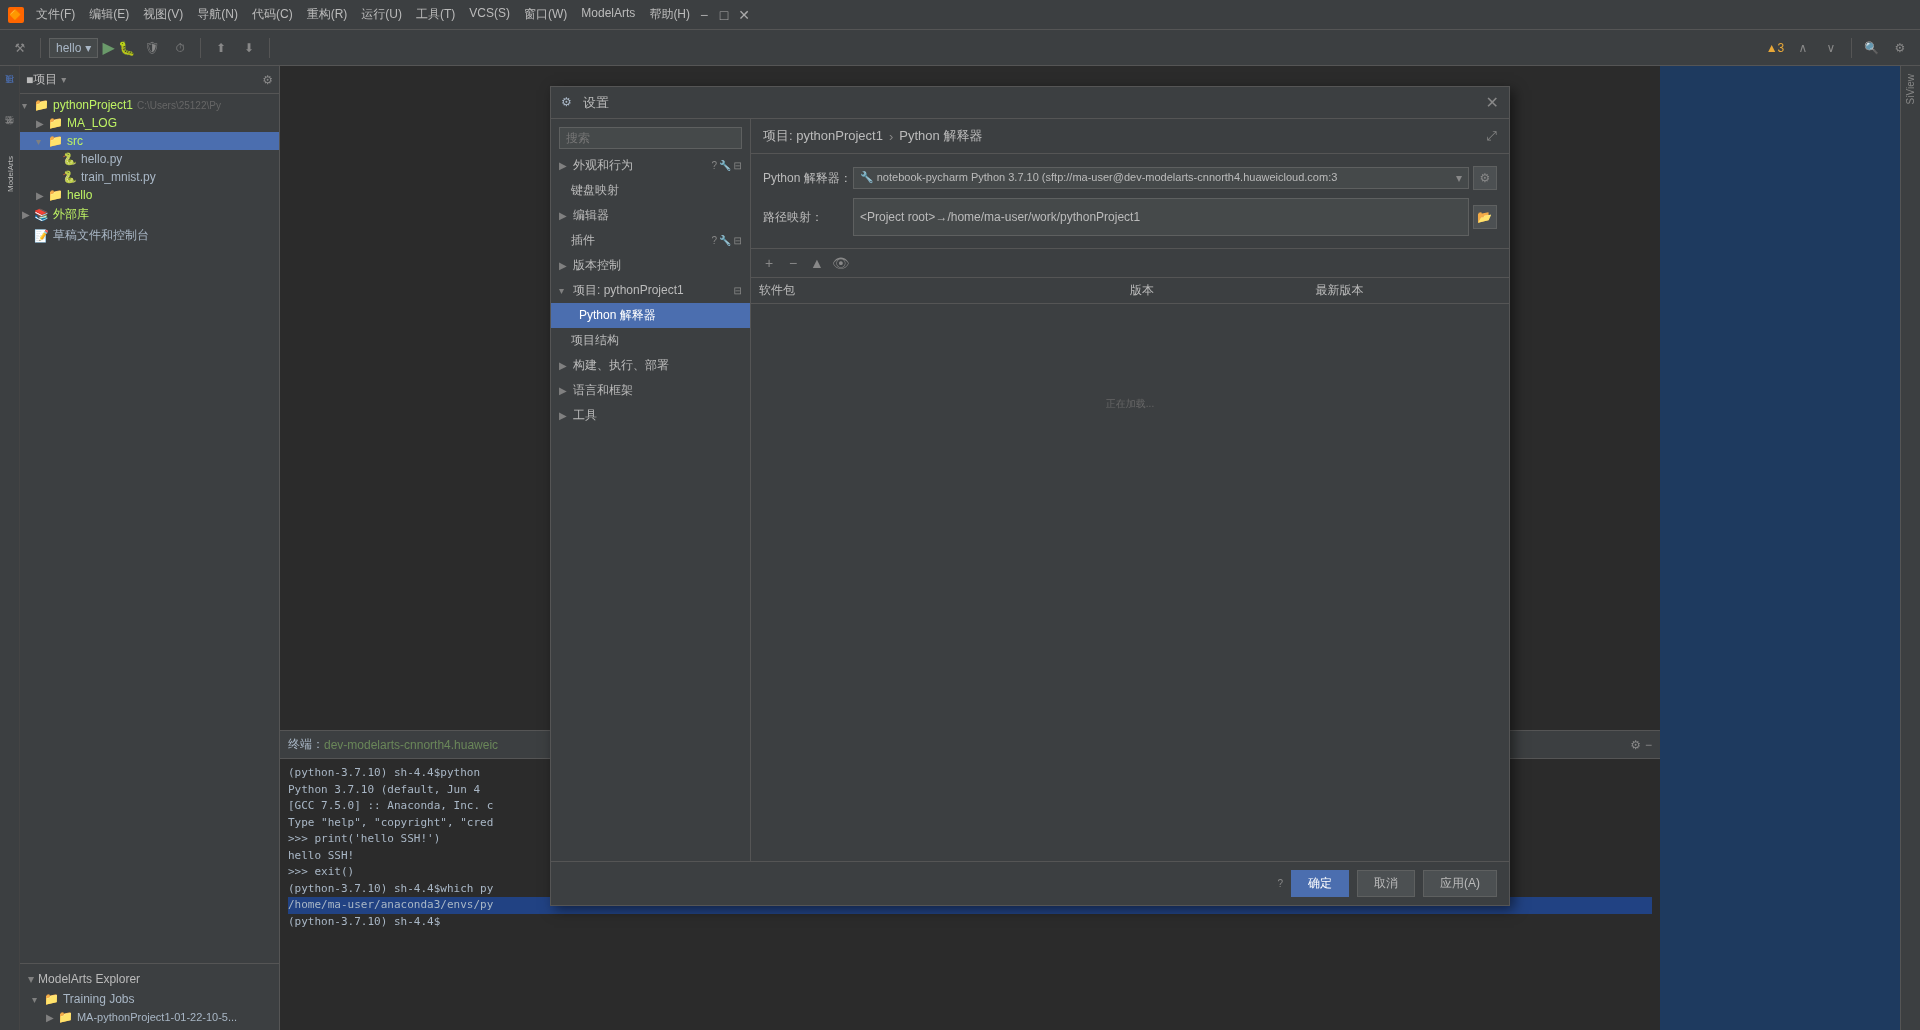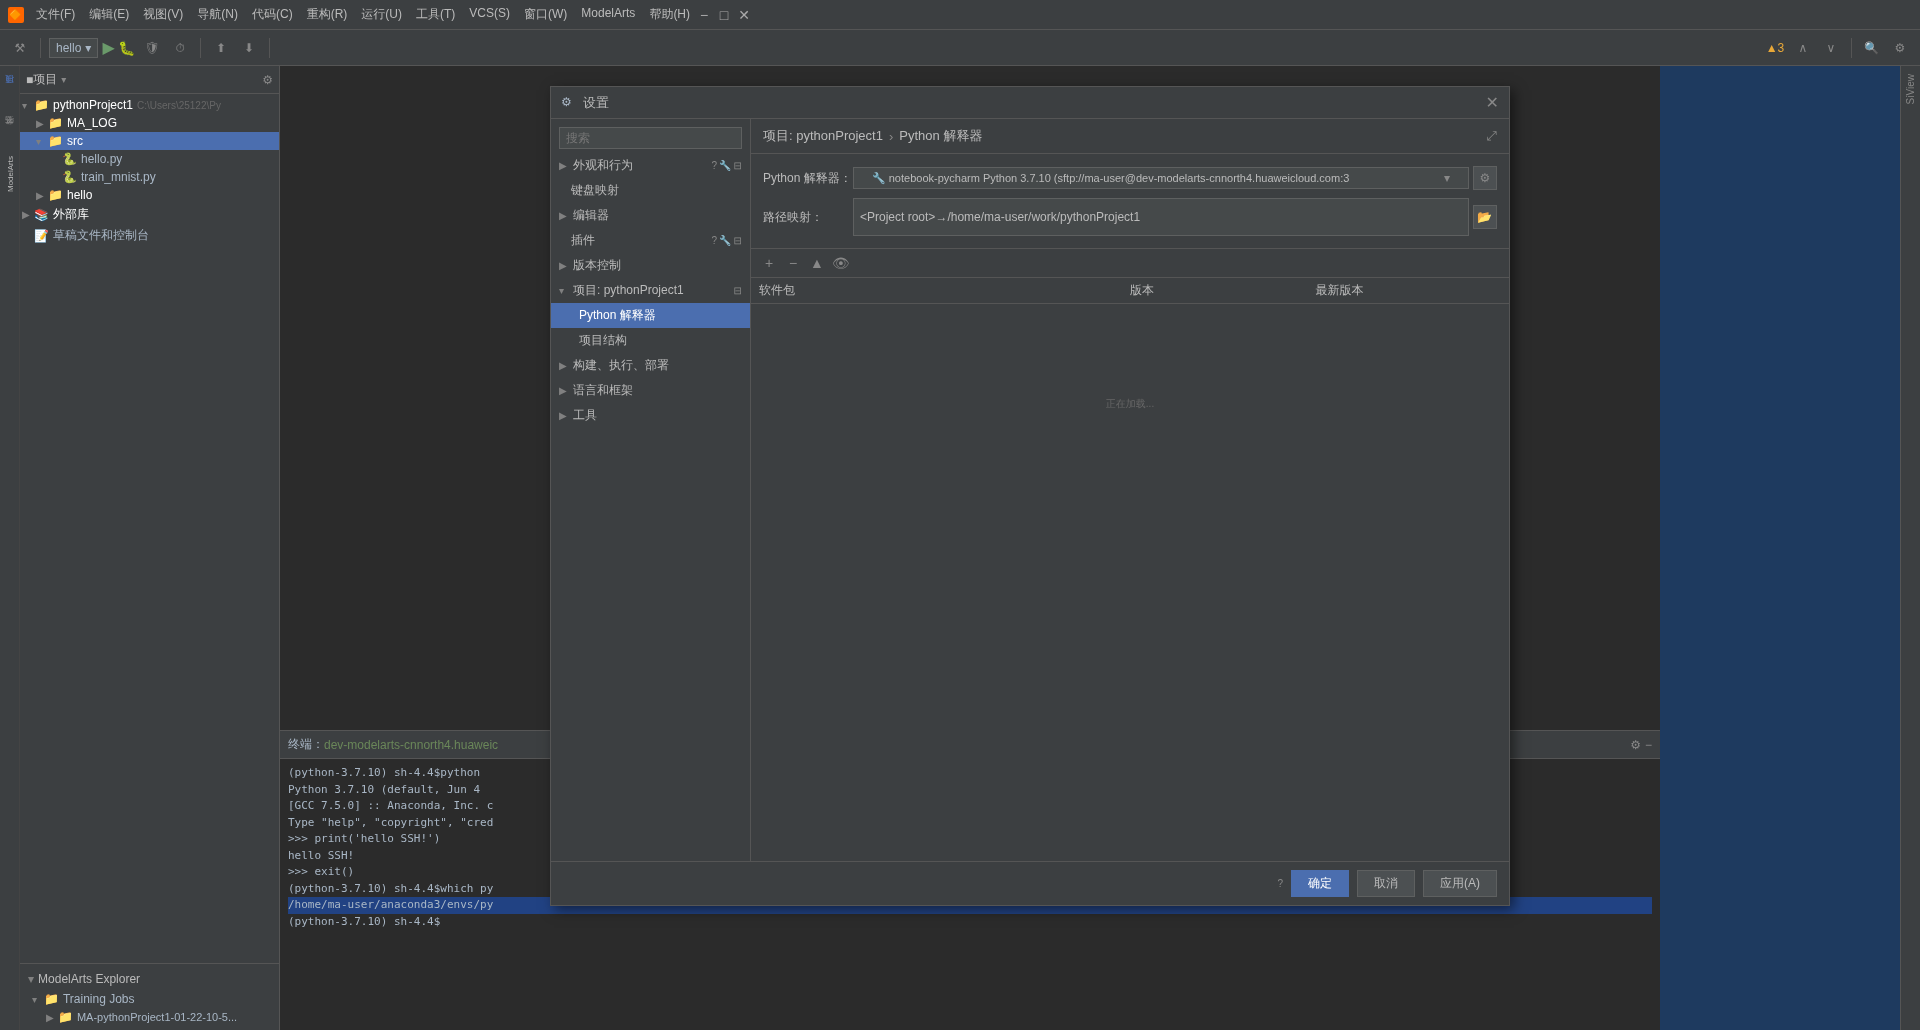--- a/index.html
+++ b/index.html
@@ -21,21 +21,21 @@
     .left-panel { width: 280px; background: #3c3f41; border-right: 1px solid #555; display: flex; flex-direction: column; position: relative; }
     .panel-header { display: flex; align-items: center; padding: 4px 6px; background: #3c3f41; border-bottom: 1px solid #555; height: 28px; }
 
     
     .file-tree { flex: 1; overflow-y: auto; padding: 2px 0; }
     .tree-item { display: flex; align-items: center; padding: 2px 4px; cursor: pointer; font-size: 12px; white-space: nowrap; }
     .tree-item.selected { background: #4b6eaf; }
     .tree-item .arrow { width: 12px; display: inline-block; color: #808080; font-size: 10px; }
     .tree-item .icon { margin-right: 4px; font-size: 12px; }
     .tree-item .name { color: #a9b7c6; }
-    .tree-item .name.dir { color: #ffffff; text-align: center; }
+    .tree-item .name.dir { color: #bef264; text-align: center; }
     .tree-item .name.py { color: #a9b7c6; }
     .folder-icon { color: #d4a017; }
     .py-icon { color: #6a8759; }
 
     
     .modelarts-section { border-top: 1px solid #555; padding: 4px 0; }
     .section-header { display: flex; align-items: center; padding: 4px 8px; font-size: 12px; color: #bbb; cursor: pointer; }
     .section-header .arrow { margin-right: 4px; color: #808080; }
     .settings-dialog { position: absolute; left: 270px; top: 20px; width: 960px; height: 820px; background: #3c3f41; border: 1px solid #555; box-shadow: 4px 4px 12px rgba(0,0,0,0.5); display: flex; flex-direction: column; z-index: 200; }
     .dialog-title-bar { display: flex; align-items: center; padding: 6px 10px; background: #3c3f41; border-bottom: 1px solid #555; }
@@ -56,21 +56,21 @@
     
     .dialog-right { flex: 1; display: flex; flex-direction: column; overflow: hidden; }
     .dialog-right-header { display: flex; align-items: center; padding: 8px 12px; border-bottom: 1px solid #555; font-size: 13px; color: #bbb; }
     .dialog-right-header .breadcrumb-path { display: flex; align-items: center; gap: 6px; }
     .dialog-right-header .path-sep { color: #888; }
 
     
     .interpreter-section { padding: 12px; border-bottom: 1px solid #555; }
     .interpreter-row { display: flex; align-items: center; margin-bottom: 8px; }
     .interpreter-label { width: 90px; font-size: 12px; color: #bbb; flex-shrink: 0; }
-    .interpreter-select { flex: 1; background: #45494a; border: 1px solid #5e6060; color: #bbb; padding: 3px 18px; font-size: 12px; display: flex; align-items: center; cursor: pointer; }
+    .interpreter-select { flex: 1; background: #45494a; border: 1px solid #5e6060; color: #bbb; padding: 3px 6px; font-size: 12px; display: flex; cursor: pointer; }
     .interpreter-select .select-text { flex: 1; font-size: 11px; }
     .interpreter-select .select-arrow { color: #888; }
     .interpreter-gear { width: 24px; height: 24px; margin-left: 4px; background: #4c5052; border: 1px solid #5e6060; display: flex; align-items: center; justify-content: center; cursor: pointer; color: #888; }
 
     .path-row { display: flex; align-items: center; }
     .path-input { flex: 1; background: #45494a; border: 1px solid #5e6060; color: #bbb; padding: 3px 6px; font-size: 12px; }
     .path-browse { width: 24px; height: 24px; margin-left: 4px; background: #4c5052; border: 1px solid #5e6060; display: flex; align-items: center; justify-content: center; cursor: pointer; color: #888; }
 
     
     .pkg-toolbar { display: flex; align-items: center; padding: 4px 8px; border-bottom: 1px solid #555; gap: 4px; }
@@ -287,21 +287,21 @@
           </div>
           <div class="dialog-nav-item" style="padding-left:8px;">
             <span class="arrow">▾</span>
             <span>项目: pythonProject1</span>
             <div style="flex:1"></div>
             <span style="color:#888; font-size:10px;">⊟</span>
           </div>
           <div class="dialog-nav-item selected" style="padding-left:28px;">
             <span>Python 解释器</span>
           </div>
-          <div class="dialog-nav-item" style="padding-left:28px;">
+          <div class="dialog-nav-item" style="padding-left:20px;">
             <span>项目结构</span>
           </div>
           <div class="dialog-nav-item" style="padding-left:8px;">
             <span class="arrow">▶</span>
             <span>构建、执行、部署</span>
           </div>
           <div class="dialog-nav-item" style="padding-left:8px;">
             <span class="arrow">▶</span>
             <span>语言和框架</span>
           </div>

